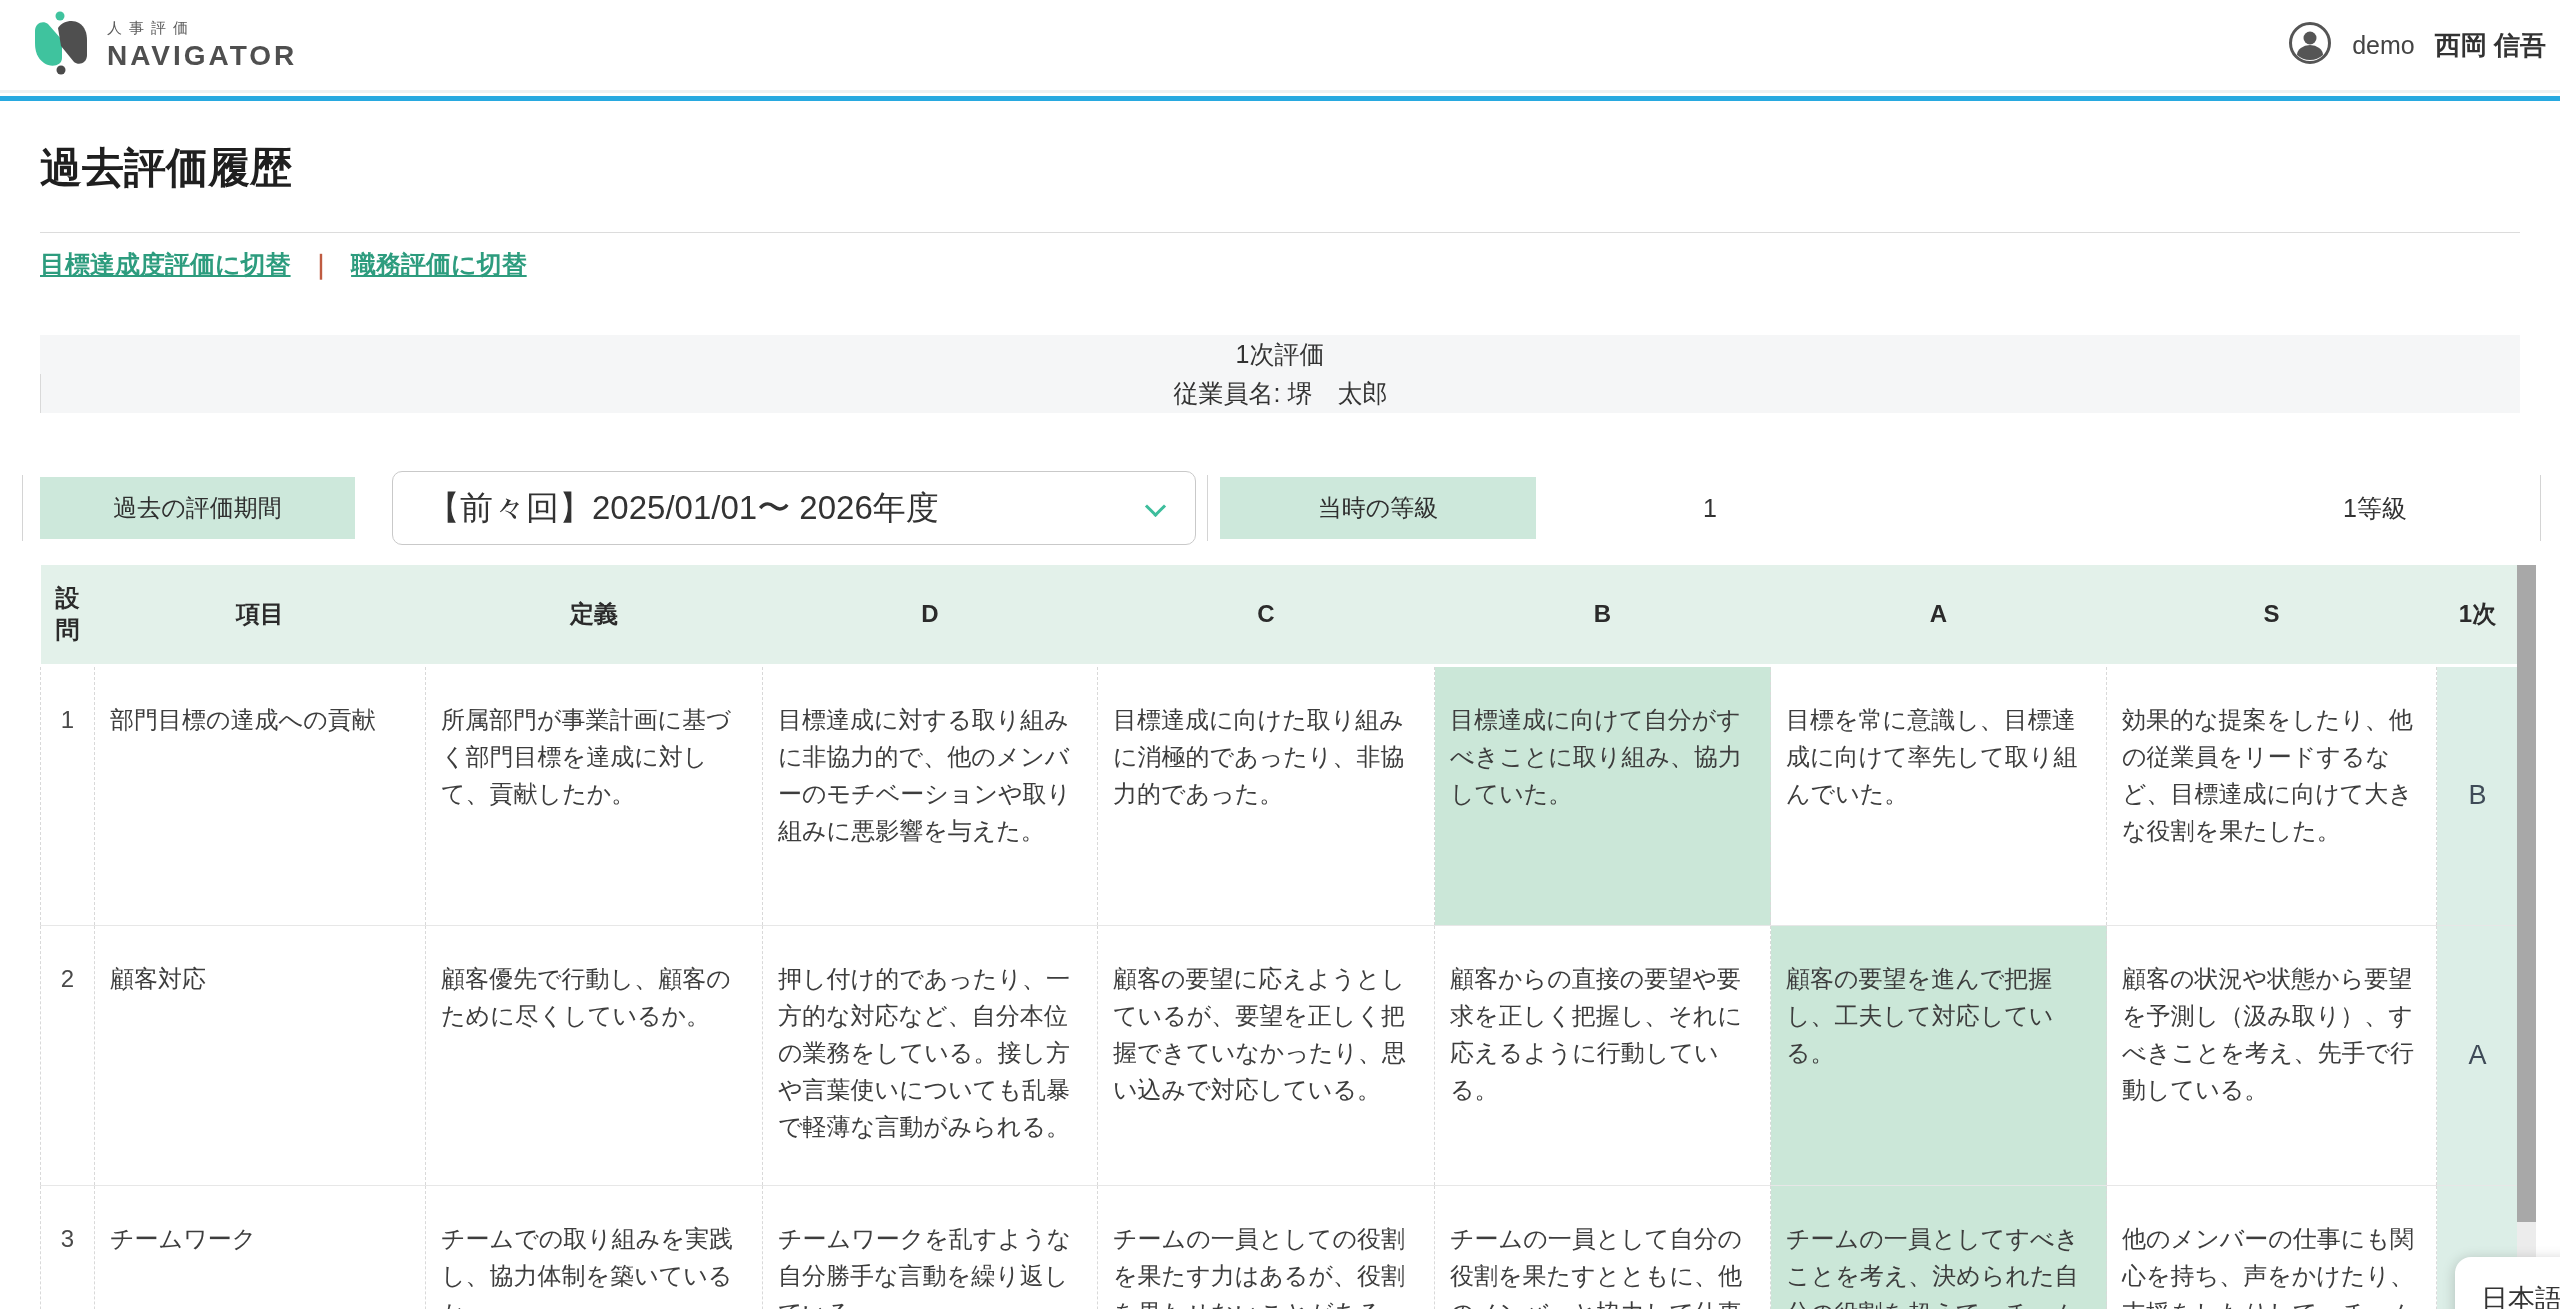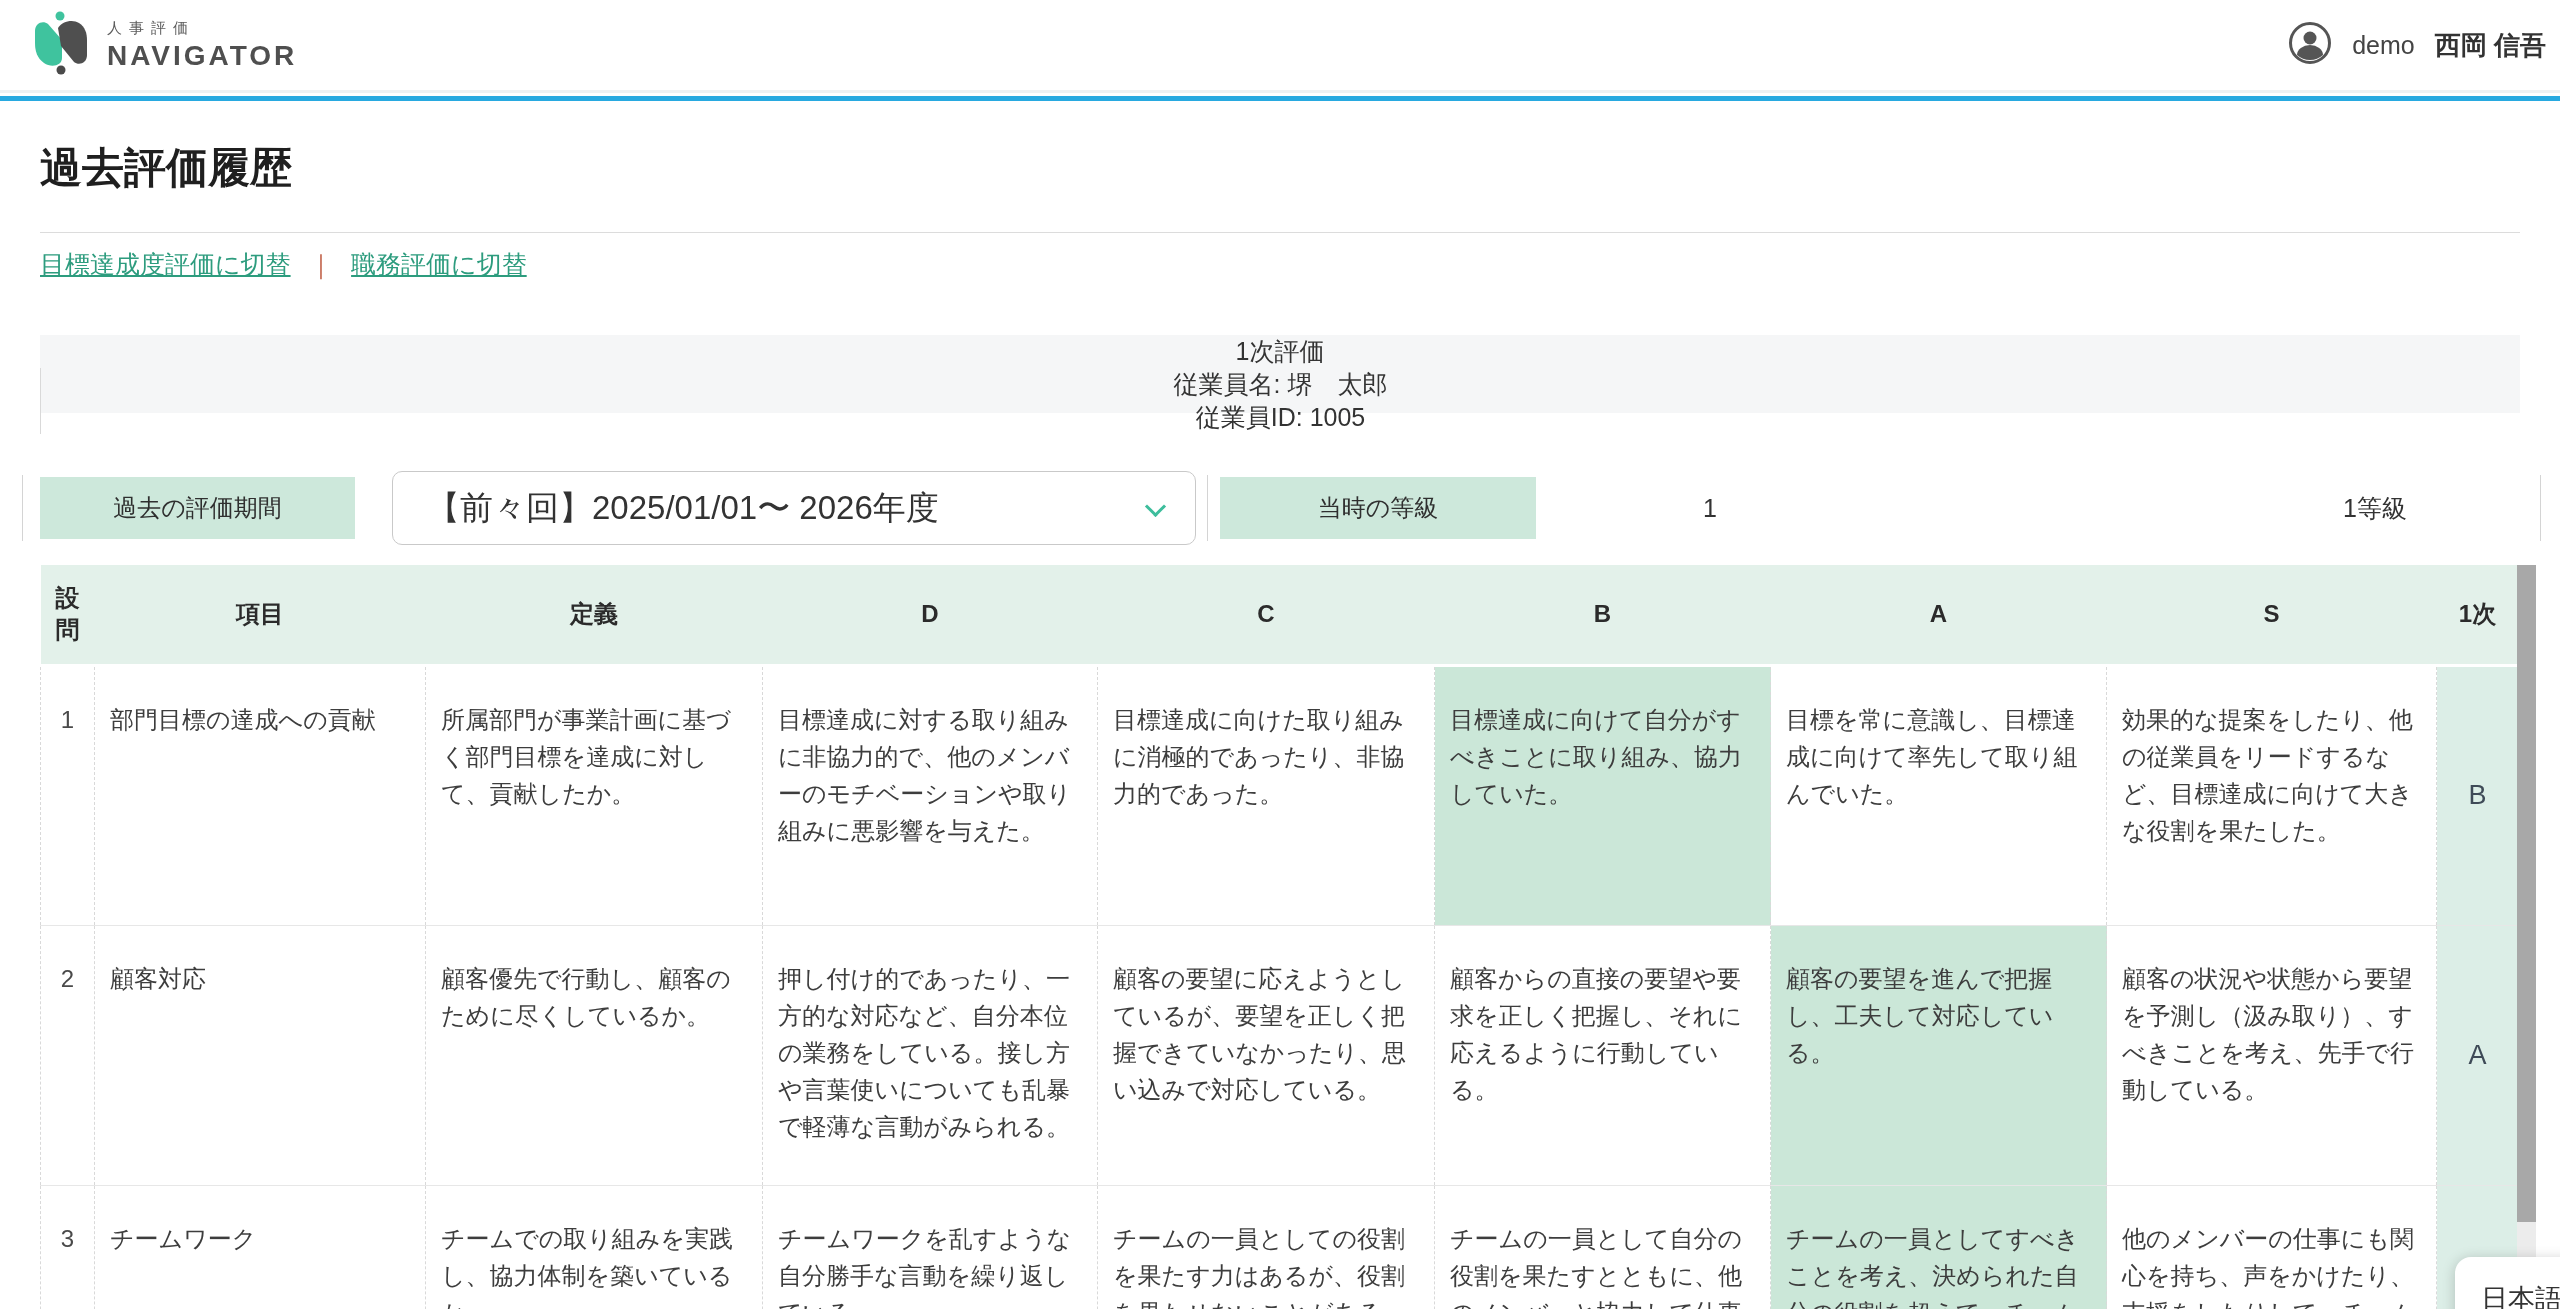--- a/index.html
+++ b/index.html
@@ -20,21 +20,21 @@
   .logo-text-top { font-size:15px; letter-spacing:7px; color:#5b5b5b; margin-bottom:2px; }
   .logo-text-bottom { font-size:28px; letter-spacing:3px; font-weight:700; color:#4f4f4f; }
   .user-area { display:flex; align-items:center; gap:20px; cursor:pointer; }
   .user-account { font-size:25px; color:#444; }
   .user-name { font-size:26px; color:#333; font-weight:700; }
 
   
   .page-title { position:absolute; top:140px; left:40px; font-size:42px; font-weight:700; color:#1f1f1f; }
   .title-rule { position:absolute; top:232px; left:40px; width:2480px; height:1px; background:#dcdcdc; }
 
-  .switch-links { position:absolute; top:248px; left:40px; font-size:25px; display:flex; align-items:center; }
+  .switch-links { position:absolute; top:248px; left:40px; font-size:25px; display:flex; align-items:center;font-weight:bold; }
   .switch-link { color:#2d9c7e; text-decoration:underline; cursor:pointer; }
   .link-sep { color:#bf5b41; margin:0 18px; text-decoration:none; }
 
   
   .info-bar {
     position:absolute; top:335px; left:40px; width:2480px; height:78px;
     background:#f5f6f7; display:flex; align-items:stretch;flex-direction:column;
   }
   .info-cell { flex:1; display:flex; align-items:center; justify-content:center; font-size:25px; color:#333; }
   .info-cell + .info-cell { border-left:1px solid #d9d9d9; }
@@ -133,21 +133,20 @@
 
 <div class="switch-links">
   <a class="switch-link">目標達成度評価に切替</a>
   <span class="link-sep">｜</span>
   <a class="switch-link">職務評価に切替</a>
 </div>
 
 <div class="info-bar">
   <div class="info-cell">1次評価</div>
   <div class="info-cell">従業員名: 堺　太郎</div>
-  <div class="info-cell">従業員ID: 1005</div>
 </div>
 
 <div class="controls">
   <div class="v-div" style="left:22px"></div>
   <div class="v-div" style="left:1207px"></div>
   <div class="v-div" style="left:2540px"></div>
 
   <div class="chip chip-period">過去の評価期間</div>
   <div class="period-select">
     <span>【前々回】2025/01/01〜 2026年度</span>

